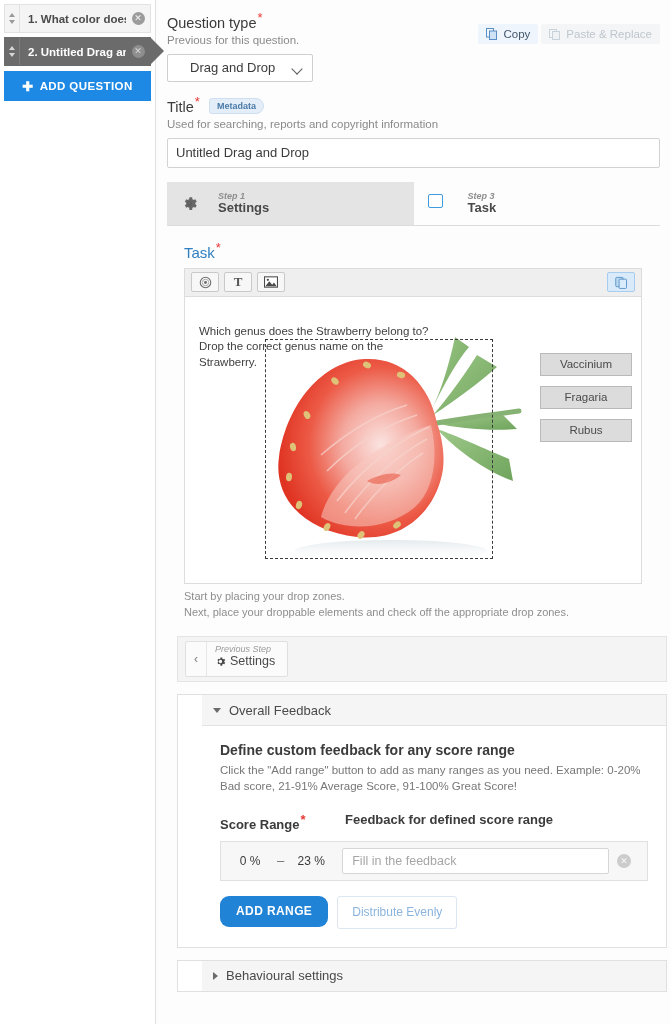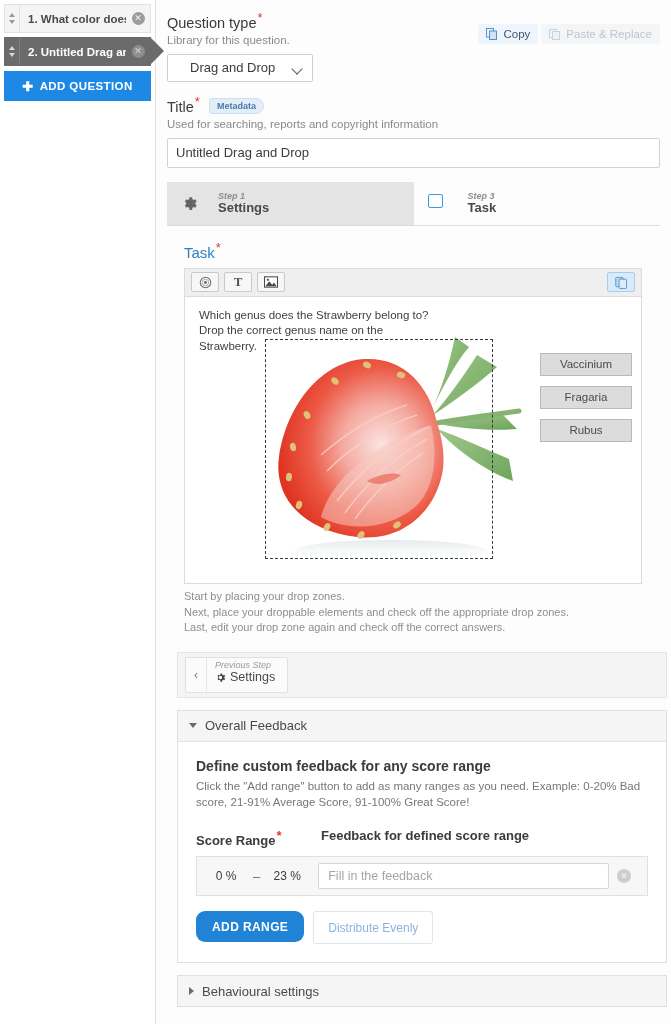--- a/index.html
+++ b/index.html
@@ -304,21 +304,21 @@
   .tool-btn .t-glyph { font-family: "Liberation Serif", serif; font-size: 13px; color: #555; font-weight: bold; }
 
   .canvas {
     position: relative;
     height: 286px;
     background: #ffffff;
     overflow: hidden;
   }
   .canvas-text {
     position: absolute;
-    left: 14px; top: 11px;
+    left: 14px; top: 27px;
     width: 245px;
     font-size: 11.5px;
     line-height: 1.35;
     color: #3f3f3f;
     z-index: 4;
   }
 
   
   .berry-wrap {
     position: absolute;
@@ -393,20 +393,21 @@
   .prev-small { font-size: 9px; font-style: italic; color: #9a9a9a; }
   .prev-name { font-size: 12.5px; color: #4a4a4a; display: flex; align-items: center; gap: 4px; }
 
   
   .panel {
     margin: 12px 0 0 10px;
     width: 490px;
     border: 1px solid #e0e0e0;
     box-sizing: border-box;
     background: #ffffff;
+    padding-left: 24px;
   }
   .panel-head {
     background: #f5f5f5;
     border-bottom: 1px solid #e3e3e3;
     height: 30px;
     display: flex;
     align-items: center;
     padding-left: 11px;
     gap: 8px;
     font-size: 13px;
@@ -526,21 +527,21 @@
     </div>
   </div>
 
   <div class="main">
 
     <div class="row-between">
       <div>
         <div class="field-label">
           <span>Question type</span><span class="req">*</span>
         </div>
-        <div class="helper">Library for this question.</div>
+        <div class="helper">Previous for this question.</div>
         <div class="select-wrap">
           <select class="qtype">
             <option>Drag and Drop</option>
           </select>
         </div>
       </div>
 
       <div class="cp-buttons">
         <div class="cp-btn">
           <svg width="12" height="12" viewBox="0 0 12 12">
@@ -695,21 +696,20 @@
           <div class="drag-item">Vaccinium</div>
           <div class="drag-item">Fragaria</div>
           <div class="drag-item">Rubus</div>
         </div>
       </div>
     </div>
 
     <div class="instructions">
       <div>Start by placing your drop zones.</div>
       <div>Next, place your droppable elements and check off the appropriate drop zones.</div>
-      <div>Last, edit your drop zone again and check off the correct answers.</div>
     </div>
 
     <div class="prev-bar">
       <div class="prev-btn">
         <div class="prev-chev">‹</div>
         <div class="prev-texts">
           <div class="prev-small">Previous Step</div>
           <div class="prev-name">
             <svg width="11" height="11" viewBox="0 0 24 24">
               <path fill="#4a4a4a" d="M20.2 13.1l.1-1.1-.1-1.1 2-1.5-1.9-3.3-2.3.9c-.6-.5-1.2-.9-1.9-1.1L15.7 3h-3.8l-.4 2.9c-.7.2-1.3.6-1.9 1.1l-2.3-.9-1.9 3.3 2 1.5-.1 1.1.1 1.1-2 1.5 1.9 3.3 2.3-.9c.6.5 1.2.9 1.9 1.1l.4 2.9h3.8l.4-2.9c.7-.2 1.3-.6 1.9-1.1l2.3.9 1.9-3.3-2-1.5zM12 15.6a3.6 3.6 0 1 1 0-7.2 3.6 3.6 0 0 1 0 7.2z"></path>

